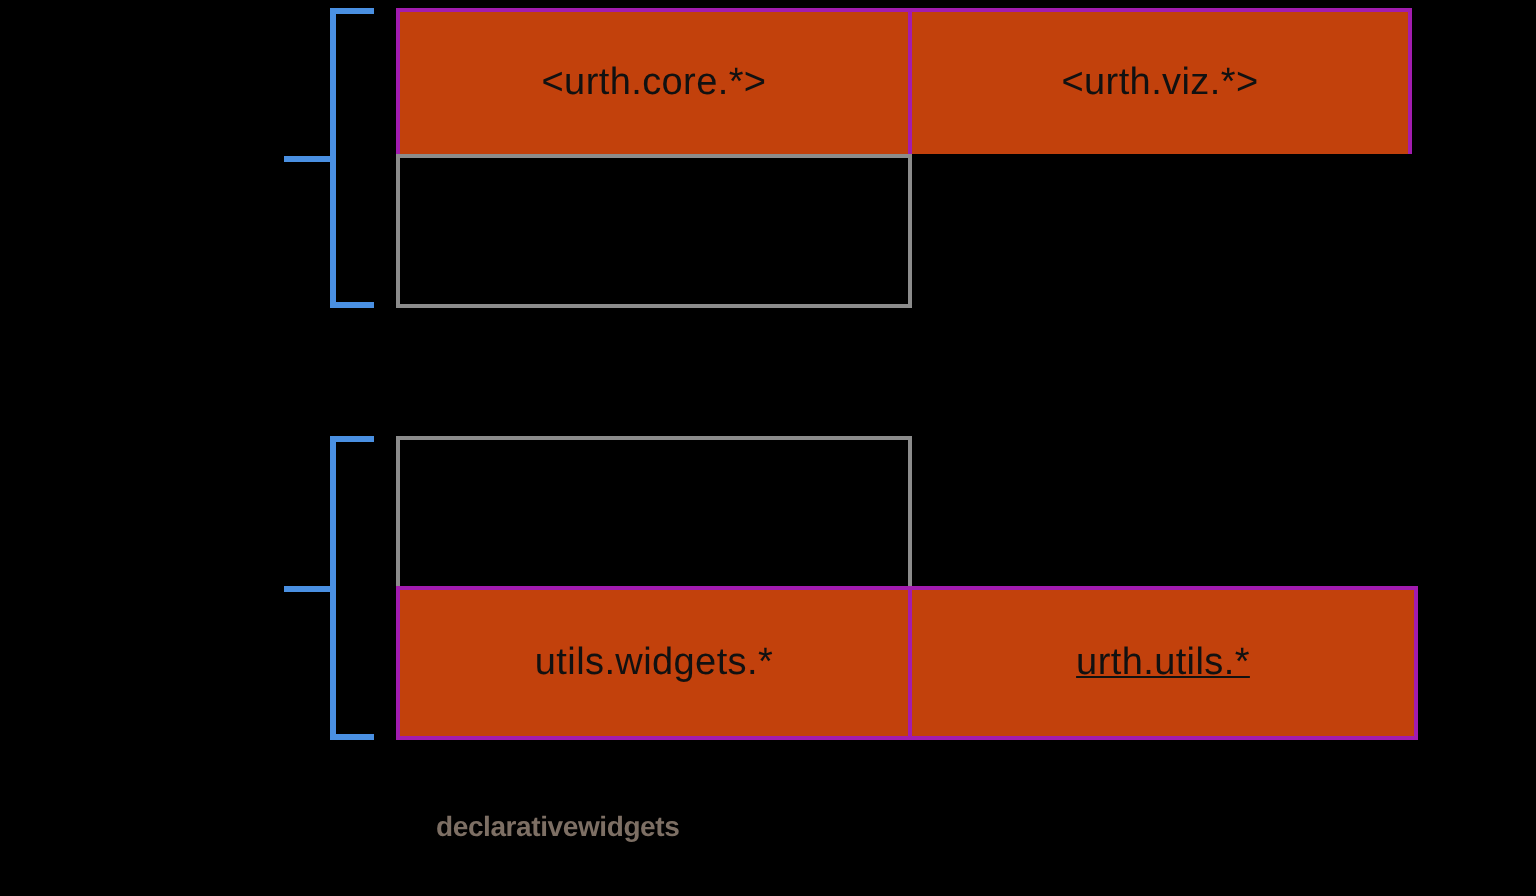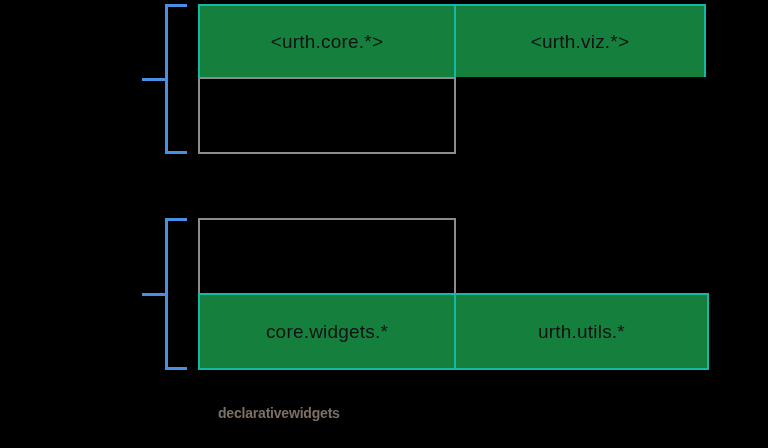--- a/index.html
+++ b/index.html
@@ -52,22 +52,22 @@
     box-sizing: border-box;
     display: flex;
     align-items: center;
     justify-content: center;
     font-size: 19px;
     color: #111111;
     letter-spacing: 0.2px;
     white-space: nowrap;
   }
   .cell.tan {
-    background: #15803d;
-    border: 2px solid #14b8a6;
+    background: #c2410c;
+    border: 2px solid #a21caf;
     text-align: right;
   }
   .cell.masked {
     background: #000000;
     border: 2px solid #8c8c8c;
     color: #000000;
   }
   .cell.hidden-cell {
     background: #000000;
     border: none;
@@ -127,23 +127,23 @@
       <div class="cell masked" style="width:258px; height:77px;">
         <span></span>
       </div>
       <div class="cell hidden-cell" style="width:255px; height:77px;">
         <span></span>
       </div>
     </div>
 
     <div class="lrow" style="left:0px; top:75px; width:513px; height:77px;">
       <div class="cell tan" style="width:258px; height:77px;">
-        <span>core.widgets.*</span>
+        <span>utils.widgets.*</span>
       </div>
-      <div class="cell tan" style="width:255px; height:77px; margin-left:-2px;">
+      <div class="cell tan" style="width:255px; height:77px; margin-left:-2px;text-decoration:underline;">
         <span>urth.utils.*</span>
       </div>
     </div>
 
   </div>
 
   <div class="brand" style="left:218px; top:405px;">declarativewidgets</div>
 
 </div>
 

